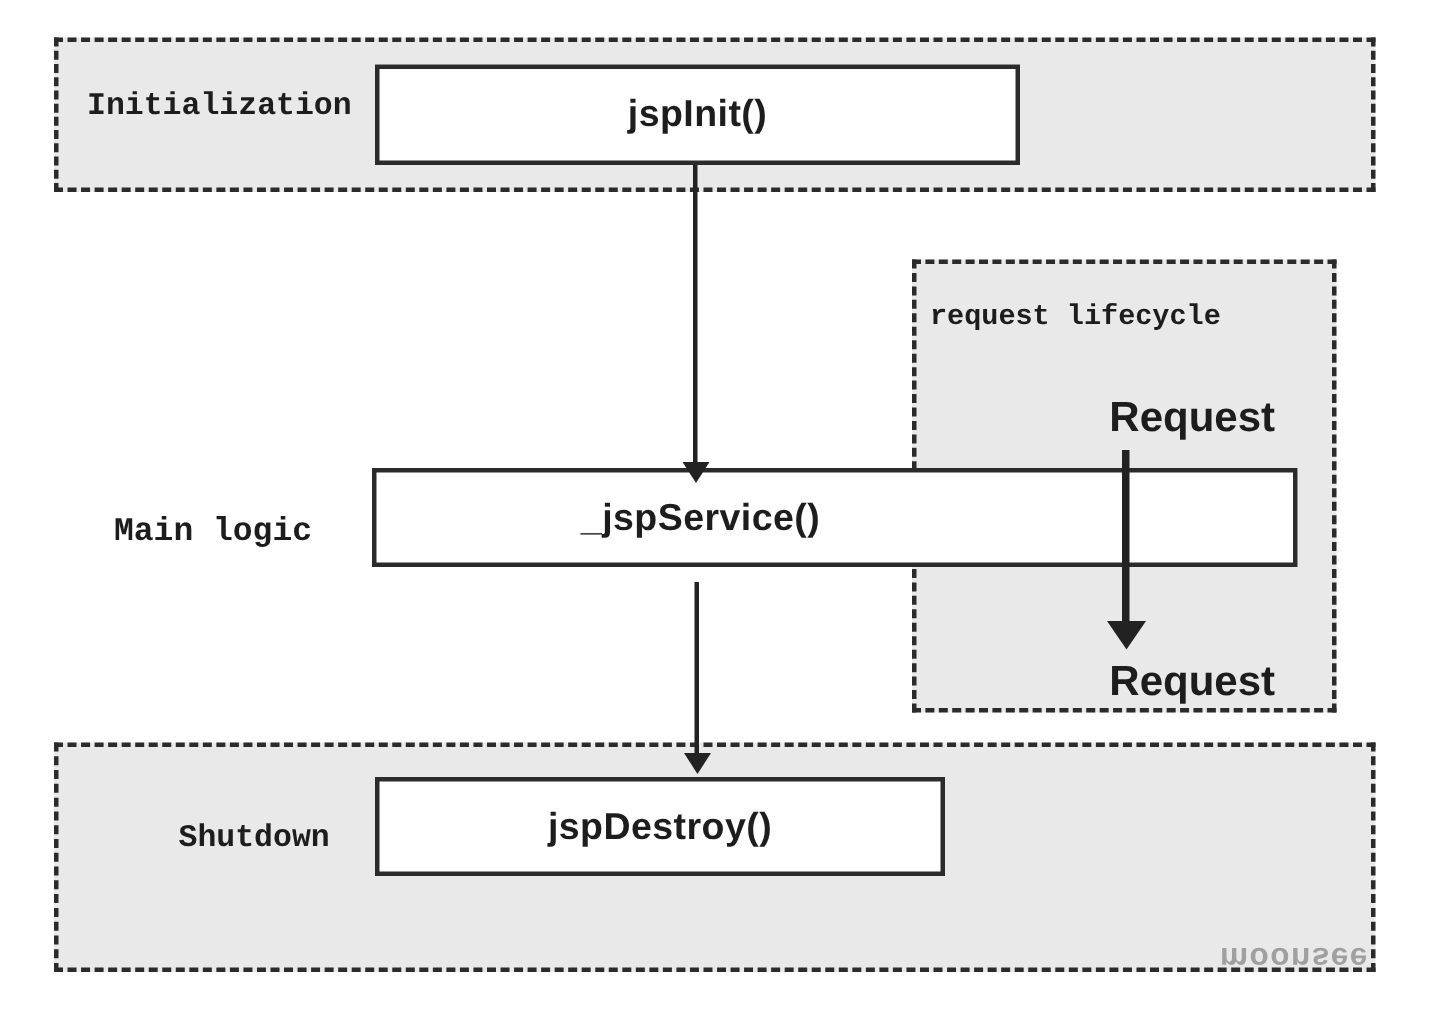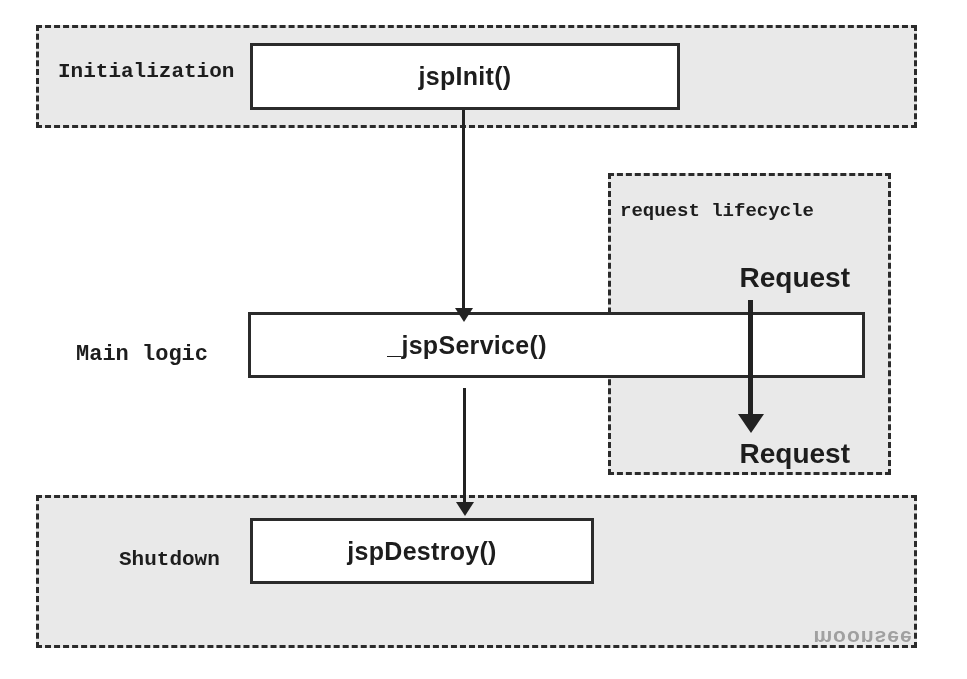--- a/index.html
+++ b/index.html
@@ -14,21 +14,21 @@
   }
   .panel-init{left:36px;top:25px;width:881px;height:103px;}
   .panel-request{left:608px;top:173px;width:283px;height:302px;}
   .panel-shutdown{left:36px;top:495px;width:881px;height:153px;}
   .proc-box{
     position:absolute;background:#ffffff;border:3px solid #2b2b2b;
     box-sizing:border-box;display:flex;align-items:center;justify-content:center;
   }
   .box-jspinit{left:250px;top:43px;width:430px;height:67px;}
   .box-jspservice{left:248px;top:312px;width:617px;height:66px;}
-  .box-jspdestroy{left:250px;top:518px;width:344px;height:66px;}
+  .box-jspdestroy{left:250px;top:518px;width:380px;height:66px;}
   .proc-label{
     font-weight:bold;font-size:25px;letter-spacing:0.3px;
   }
   .service-label-holder{
     position:absolute;left:0;top:0;width:432px;height:100%;
     display:flex;align-items:center;justify-content:center;
   }
   .side-label{
     position:absolute;font-weight:bold;white-space:nowrap;font-family:Liberation Mono, monospace;
   }

